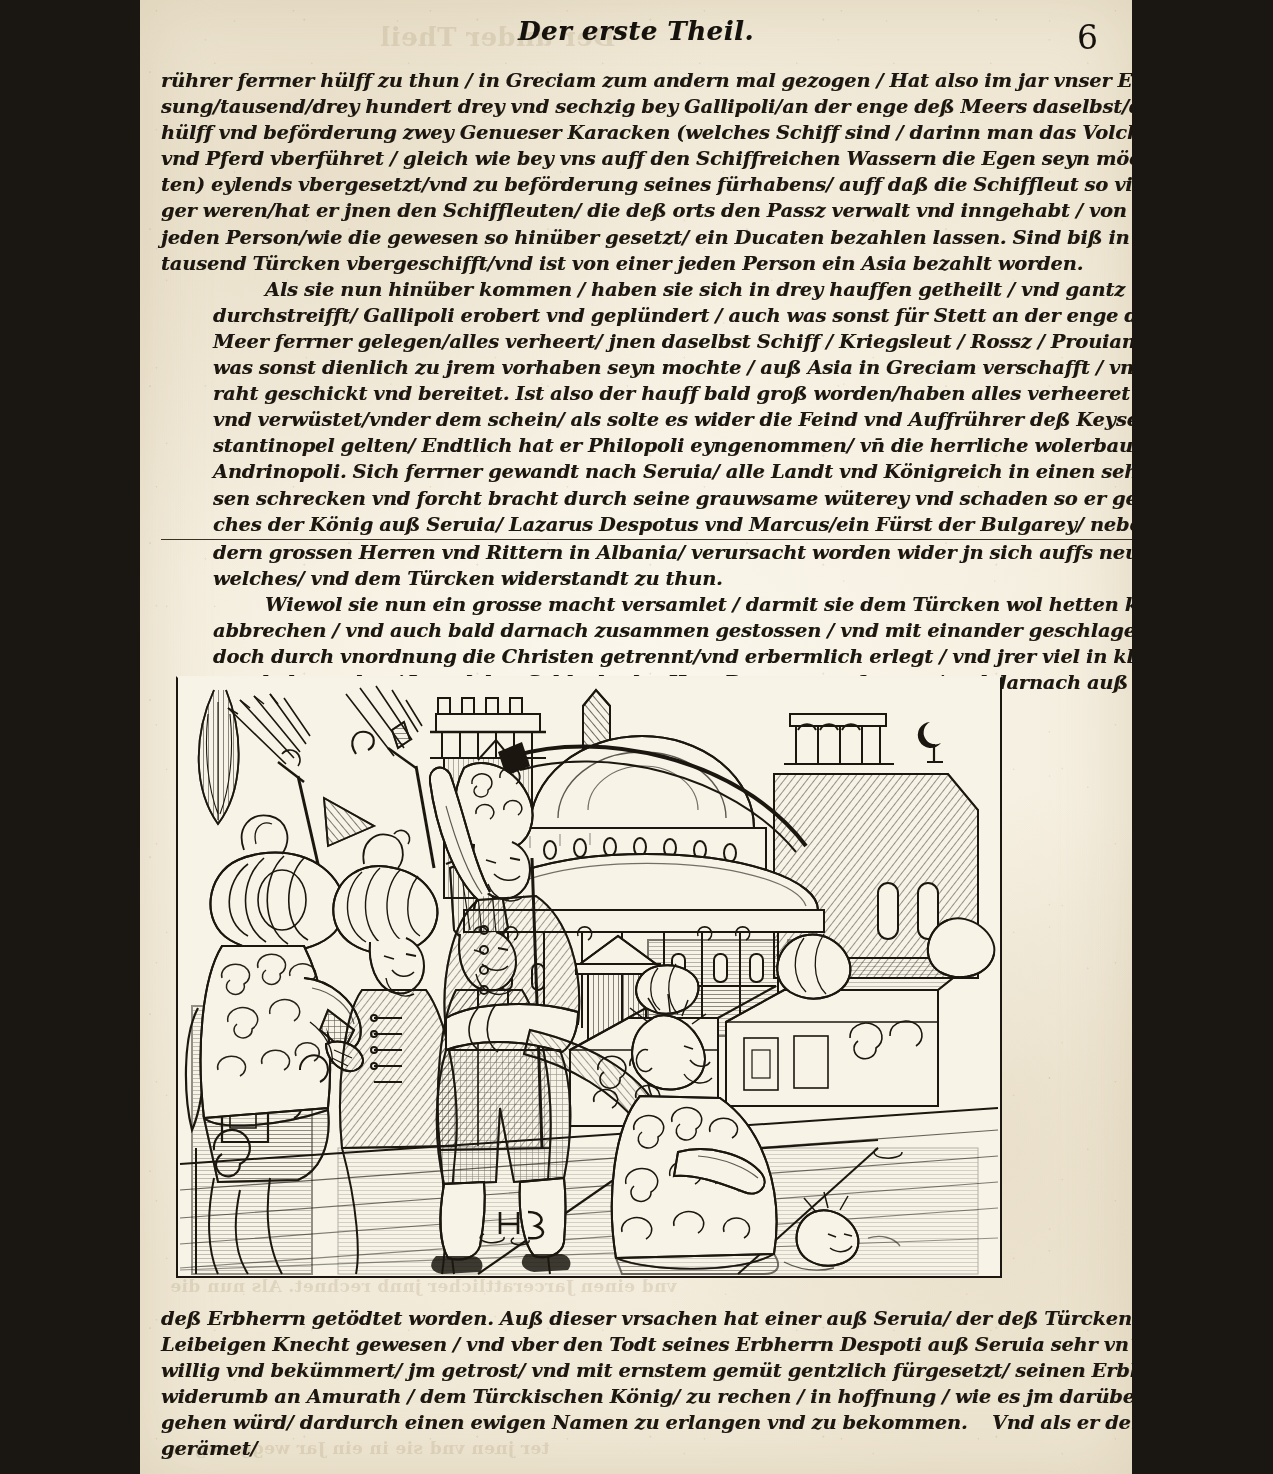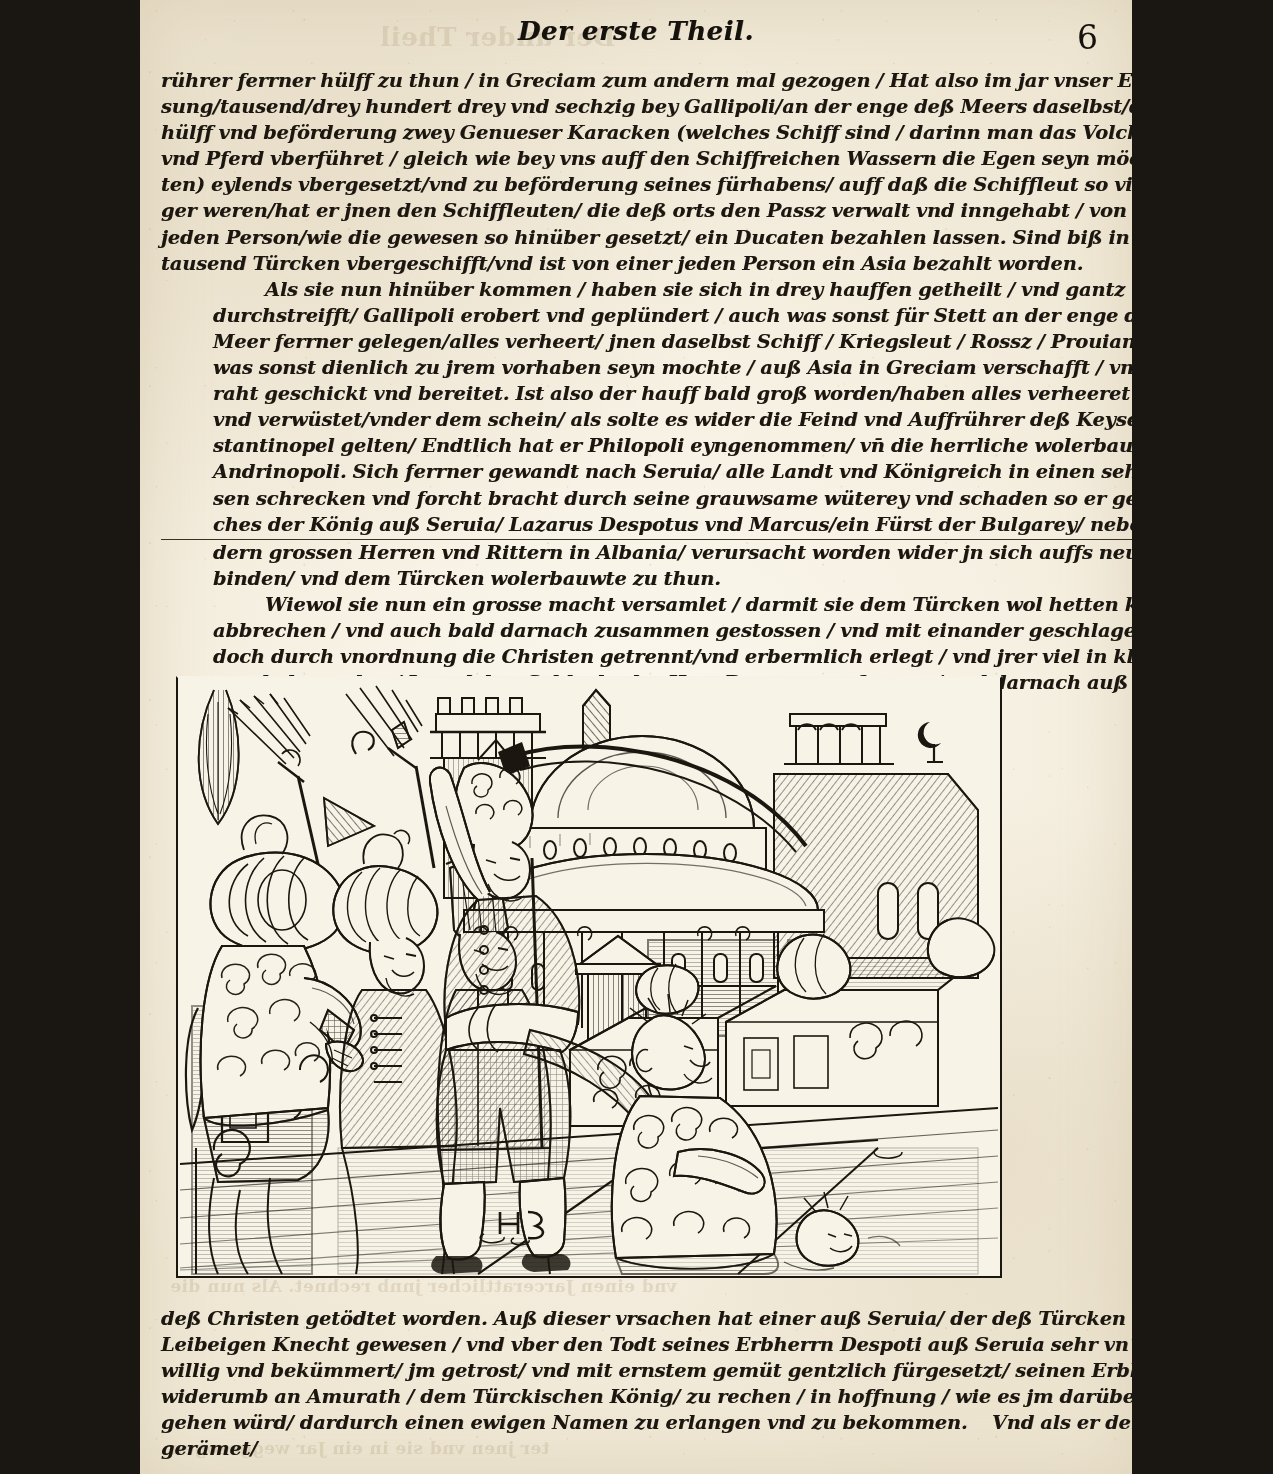--- a/index.html
+++ b/index.html
@@ -218,21 +218,21 @@
           </span>
         <span class="ln just">
             <span>sen schrecken vnd forcht bracht durch seine grauwsame wüterey vnd schaden so er geübt / durch wel⁀</span>
           </span>
         <span class="ln just">
             <span class="ul">ches der König auß Seruia/ Lazarus Despotus vnd Marcus/ein Fürst der Bulgarey/ neben an⁀</span>
           </span>
         <span class="ln just">
             <span>dern grossen Herren vnd Rittern in Albania/ verursacht worden wider jn sich auffs neuw zu ver⁀</span>
           </span>
-        <span class="ln">binden/ vnd dem Türcken wolerbauwte zu thun.</span>
+        <span class="ln">welches/ vnd dem Türcken widerstandt zu thun.</span>
       </p>
 
       <p class="para">
         <span class="ln just indent">
             <span>Wiewol sie nun ein grosse macht versamlet / darmit sie dem Türcken wol hetten können</span>
           </span>
         <span class="ln just">
             <span>abbrechen / vnd auch bald darnach zusammen gestossen / vnd mit einander geschlagen / so sind</span>
           </span>
         <span class="ln just">
@@ -667,21 +667,21 @@
         <g stroke="#1b1710" fill="none" stroke-width="2.6">
           <path d="M322 534 L322 556 M322 546 L340 546 M340 534 L340 556"></path>
           <path d="M350 534 C364 534 368 544 358 548 C370 552 366 562 350 560"></path>
         </g>
       </svg>
     </div>
 
     <div class="textblock" id="block-bot">
       <p class="para">
         <span class="ln just">
-            <span>deß Christen getödtet worden. Auß dieser vrsachen hat einer auß Seruia/ der deß Türcken</span>
+            <span>deß Erbherrn getödtet worden. Auß dieser vrsachen hat einer auß Seruia/ der deß Türcken</span>
           </span>
         <span class="ln just">
             <span>Leibeigen Knecht gewesen / vnd vber den Todt seines Erbherrn Despoti auß Seruia sehr vn⁀</span>
           </span>
         <span class="ln just">
             <span>willig vnd bekümmert/ jm getrost/ vnd mit ernstem gemüt gentzlich fürgesetzt/ seinen Erbherrn</span>
           </span>
         <span class="ln just">
             <span>widerumb an Amurath / dem Türckischen König/ zu rechen / in hoffnung / wie es jm darüber</span>
           </span>

